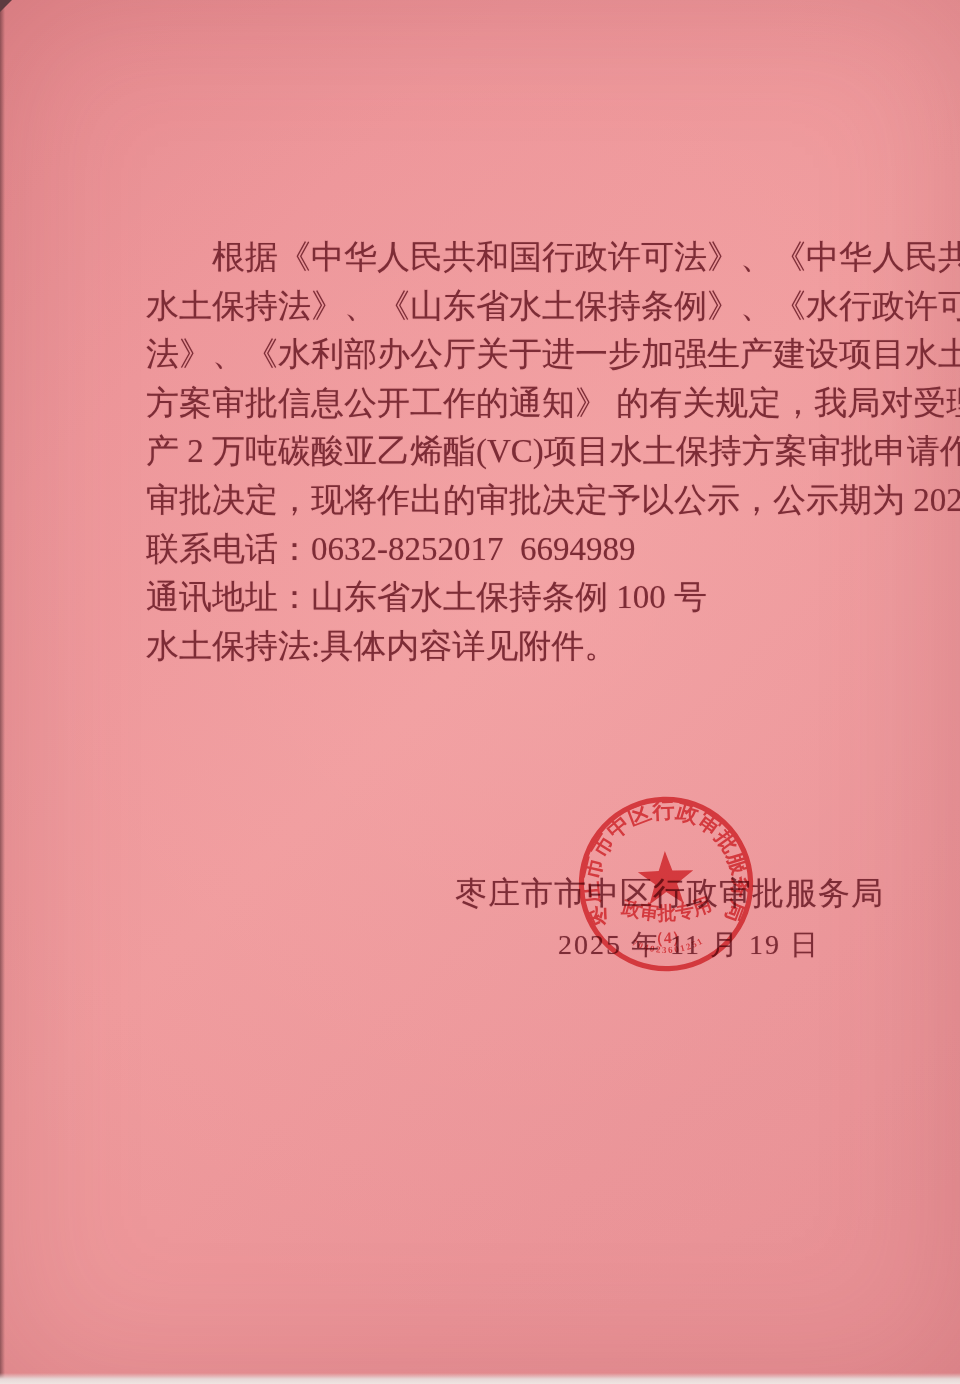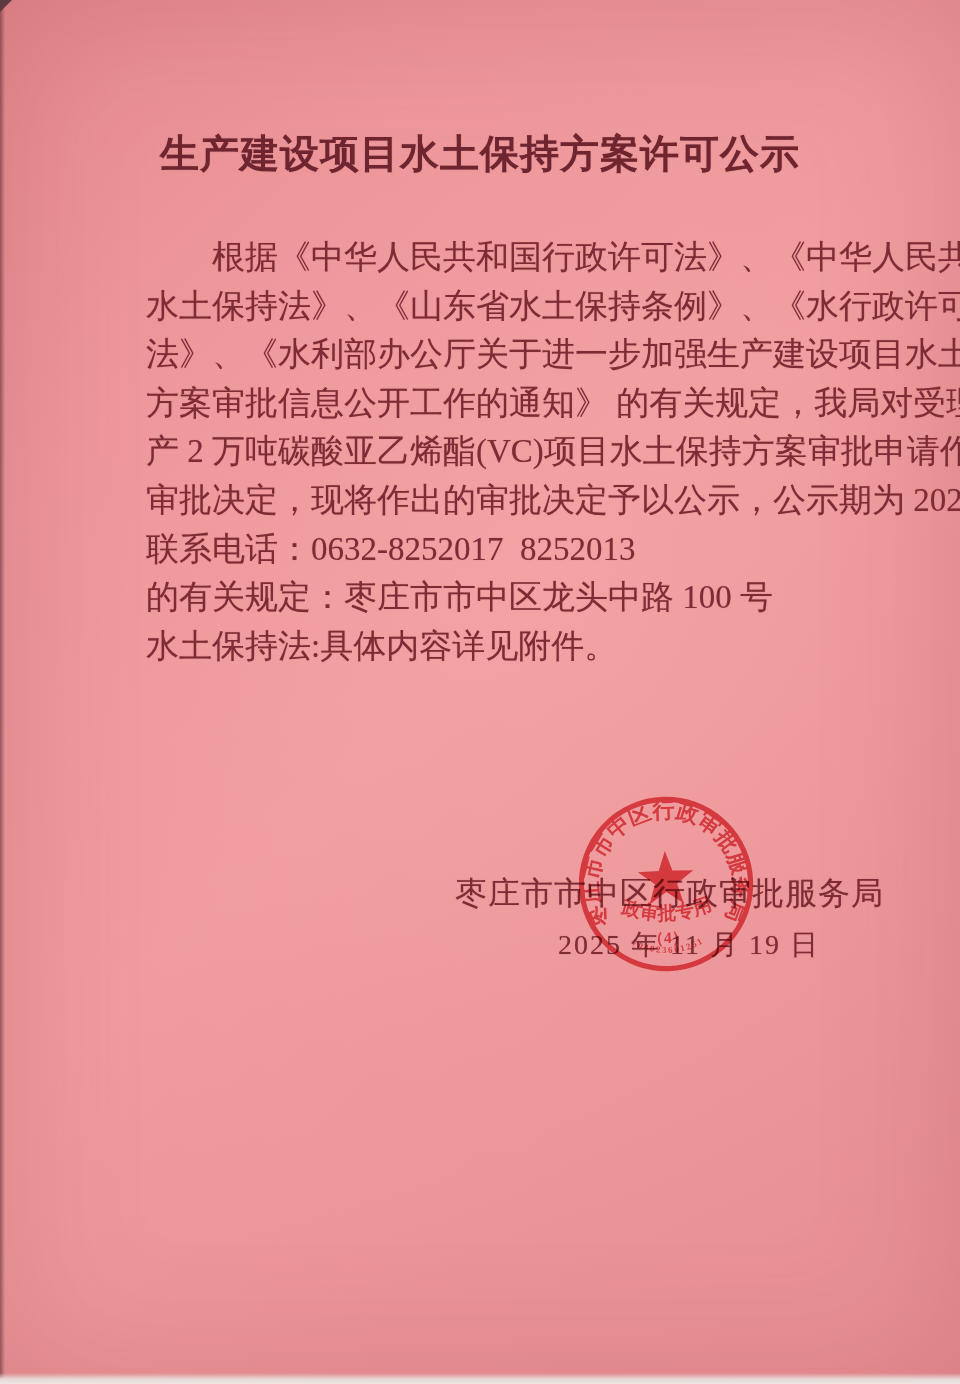--- a/index.html
+++ b/index.html
@@ -64,31 +64,30 @@
     font-family:"Liberation Serif","DejaVu Serif",serif;
     font-weight:700;
     fill:#dd3a41;
   }
 </style>
 </head>
 <body>
 
 <div class="page">
 
-  <h1 class="doc-title">生产建设项目水土保持方案许可公示</h1>
 
   <div class="paragraph">
     <div class="line full indent">根据《中华人民共和国行政许可法》、《中华人民共和国</div>
     <div class="line full">水土保持法》、《山东省水土保持条例》、《水行政许可管理办</div>
     <div class="line full">法》、《水利部办公厅关于进一步加强生产建设项目水土保持</div>
     <div class="line full">方案审批信息公开工作的通知》 的有关规定，我局对受理年</div>
     <div class="line full">产 2 万吨碳酸亚乙烯酯(VC)项目水土保持方案审批申请作出</div>
     <div class="line full">审批决定，现将作出的审批决定予以公示，公示期为 2025</div>
-    <div class="line">联系电话：0632-8252017  8252013</div>
-    <div class="line">的有关规定：枣庄市市中区龙头中路 100 号</div>
+    <div class="line">联系电话：0632-8252017  6694989</div>
+    <div class="line">通讯地址：山东省水土保持条例 100 号</div>
     <div class="line">水土保持法:具体内容详见附件。</div>
   </div>
 
   <div class="sig-org">枣庄市市中区行政审批服务局</div>
   <div class="sig-date">2025 年 11 月 19 日</div>
 
   <svg class="seal" viewBox="0 0 200 200">
     <defs>
       <path id="ringPath" d="M 34,130 A 72,72 0 1 1 166,130"></path>
       <path id="innerPath" d="M 46,126 A 130,130 0 0 0 154,126"></path>

